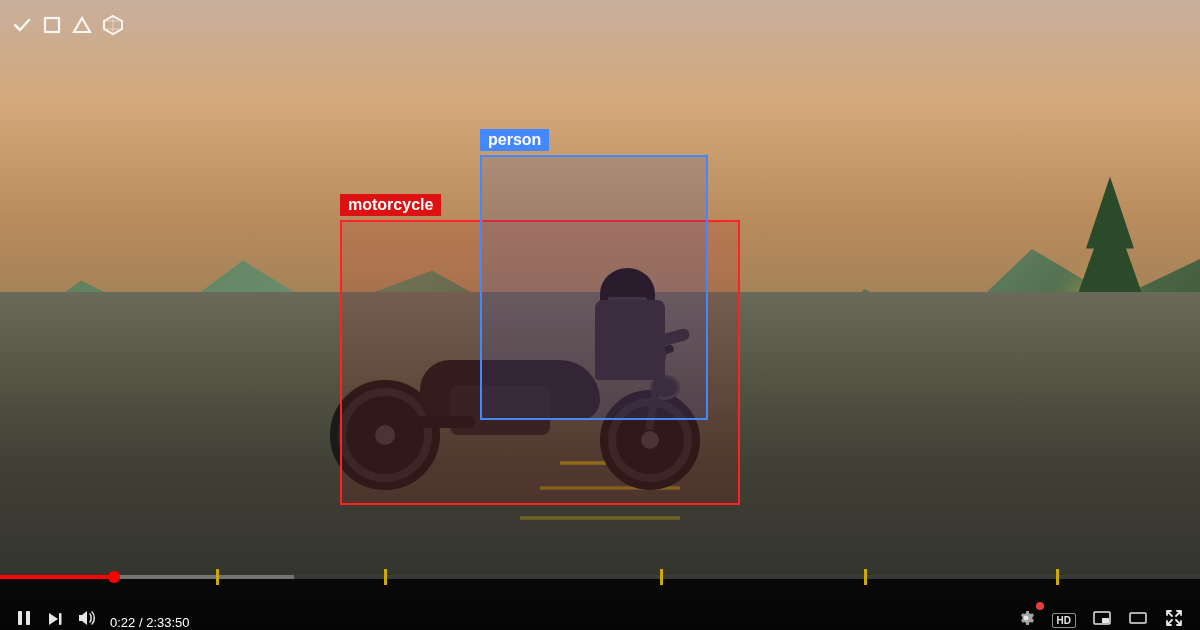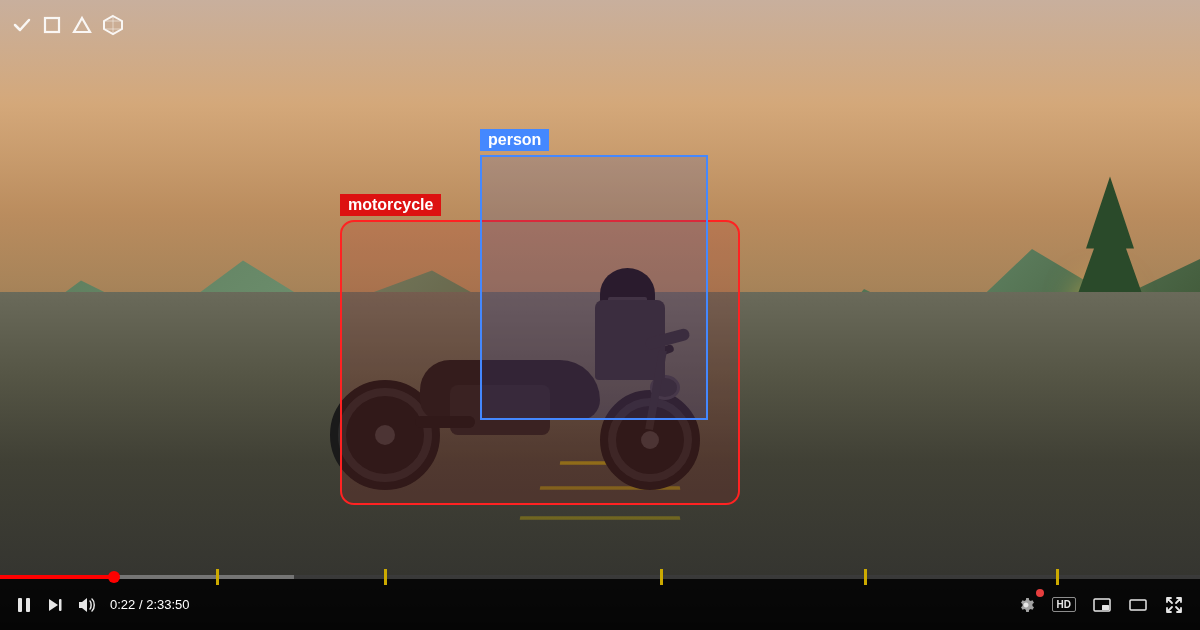--- a/index.html
+++ b/index.html
@@ -146,21 +146,20 @@
       border: 2px solid;
     }
 
     .detection-box.motorcycle {
       border-color: #ff2222;
       left: 340px;
       top: 220px;
       width: 400px;
       height: 285px;
       background: rgba(180, 20, 20, 0.15);
-      border-radius: 14px;
     }
 
     .detection-box.person {
       border-color: #4488ff;
       left: 480px;
       top: 155px;
       width: 228px;
       height: 265px;
       background: rgba(50, 80, 180, 0.18);
     }
@@ -280,21 +279,21 @@
       top: -2px;
       width: 3px;
       height: 8px;
       background: #ccaa00;
       transform: scaleY(2);
     }
 
     #controls-row {
       flex: 1;
       display: flex;
-      align-items: center;
+      align-items: flex-end;
       padding: 0 12px;
       gap: 8px;
     }
 
     .ctrl-btn {
       background: none;
       border: none;
       color: white;
       cursor: pointer;
       display: flex;

